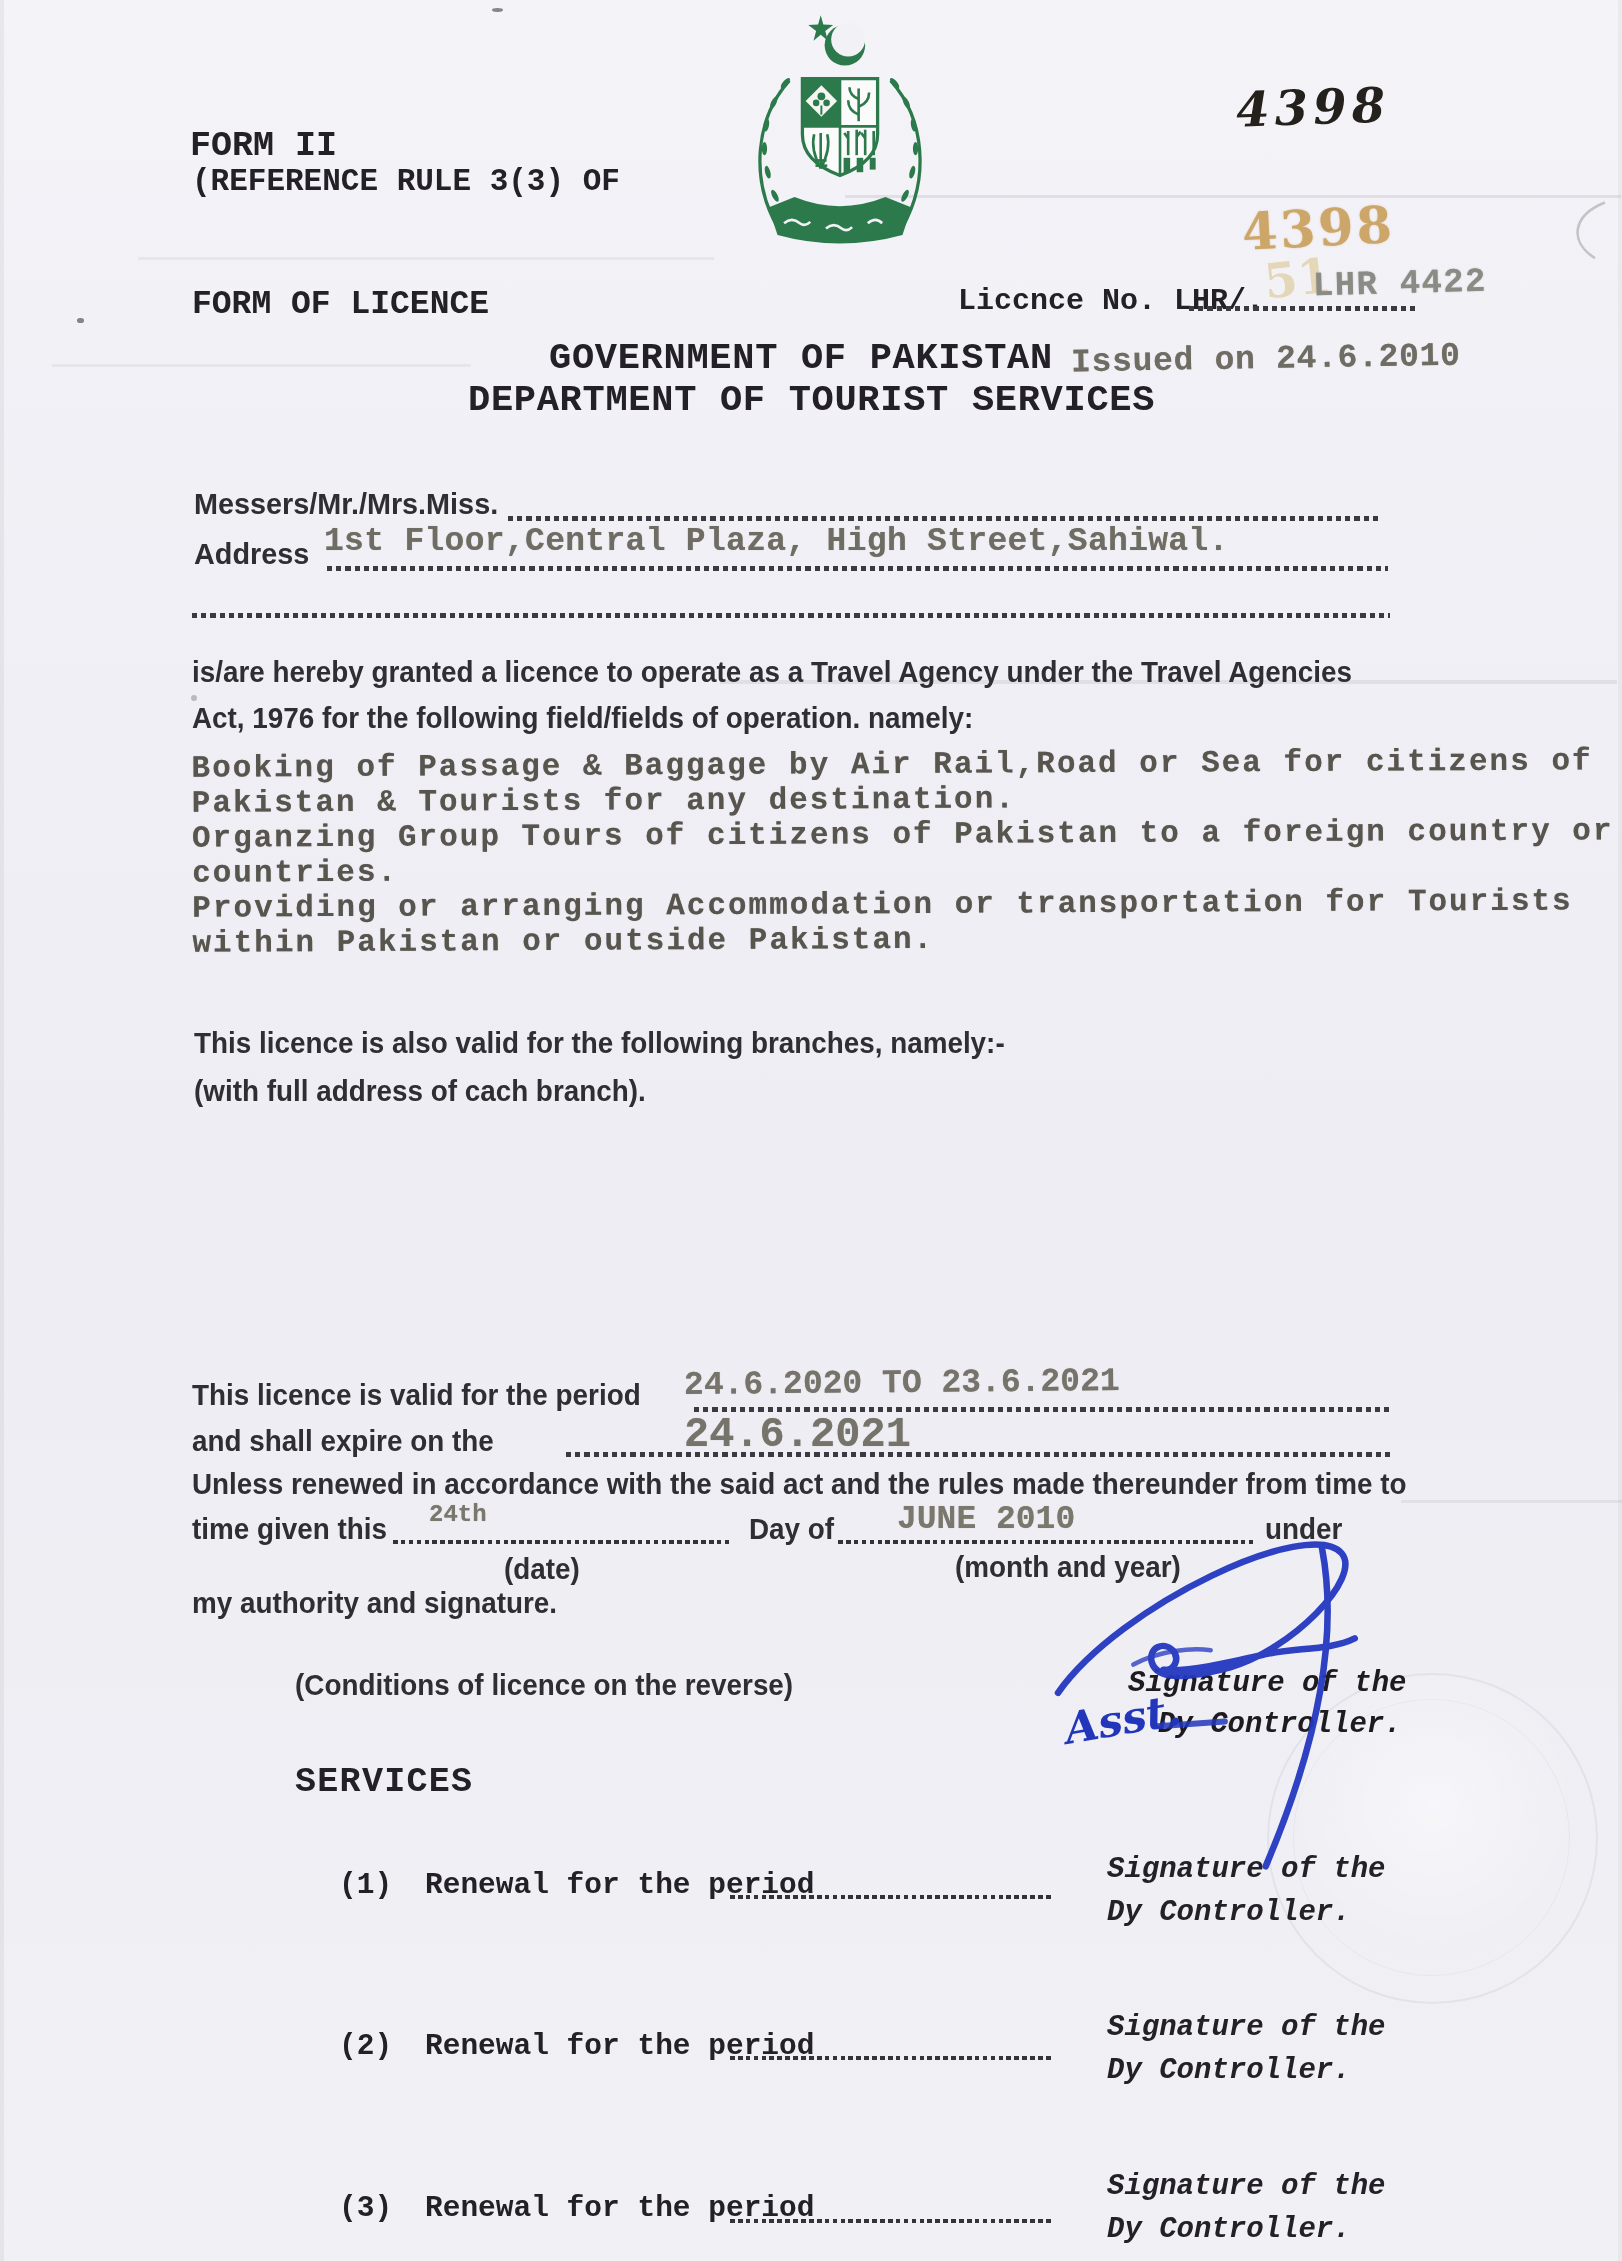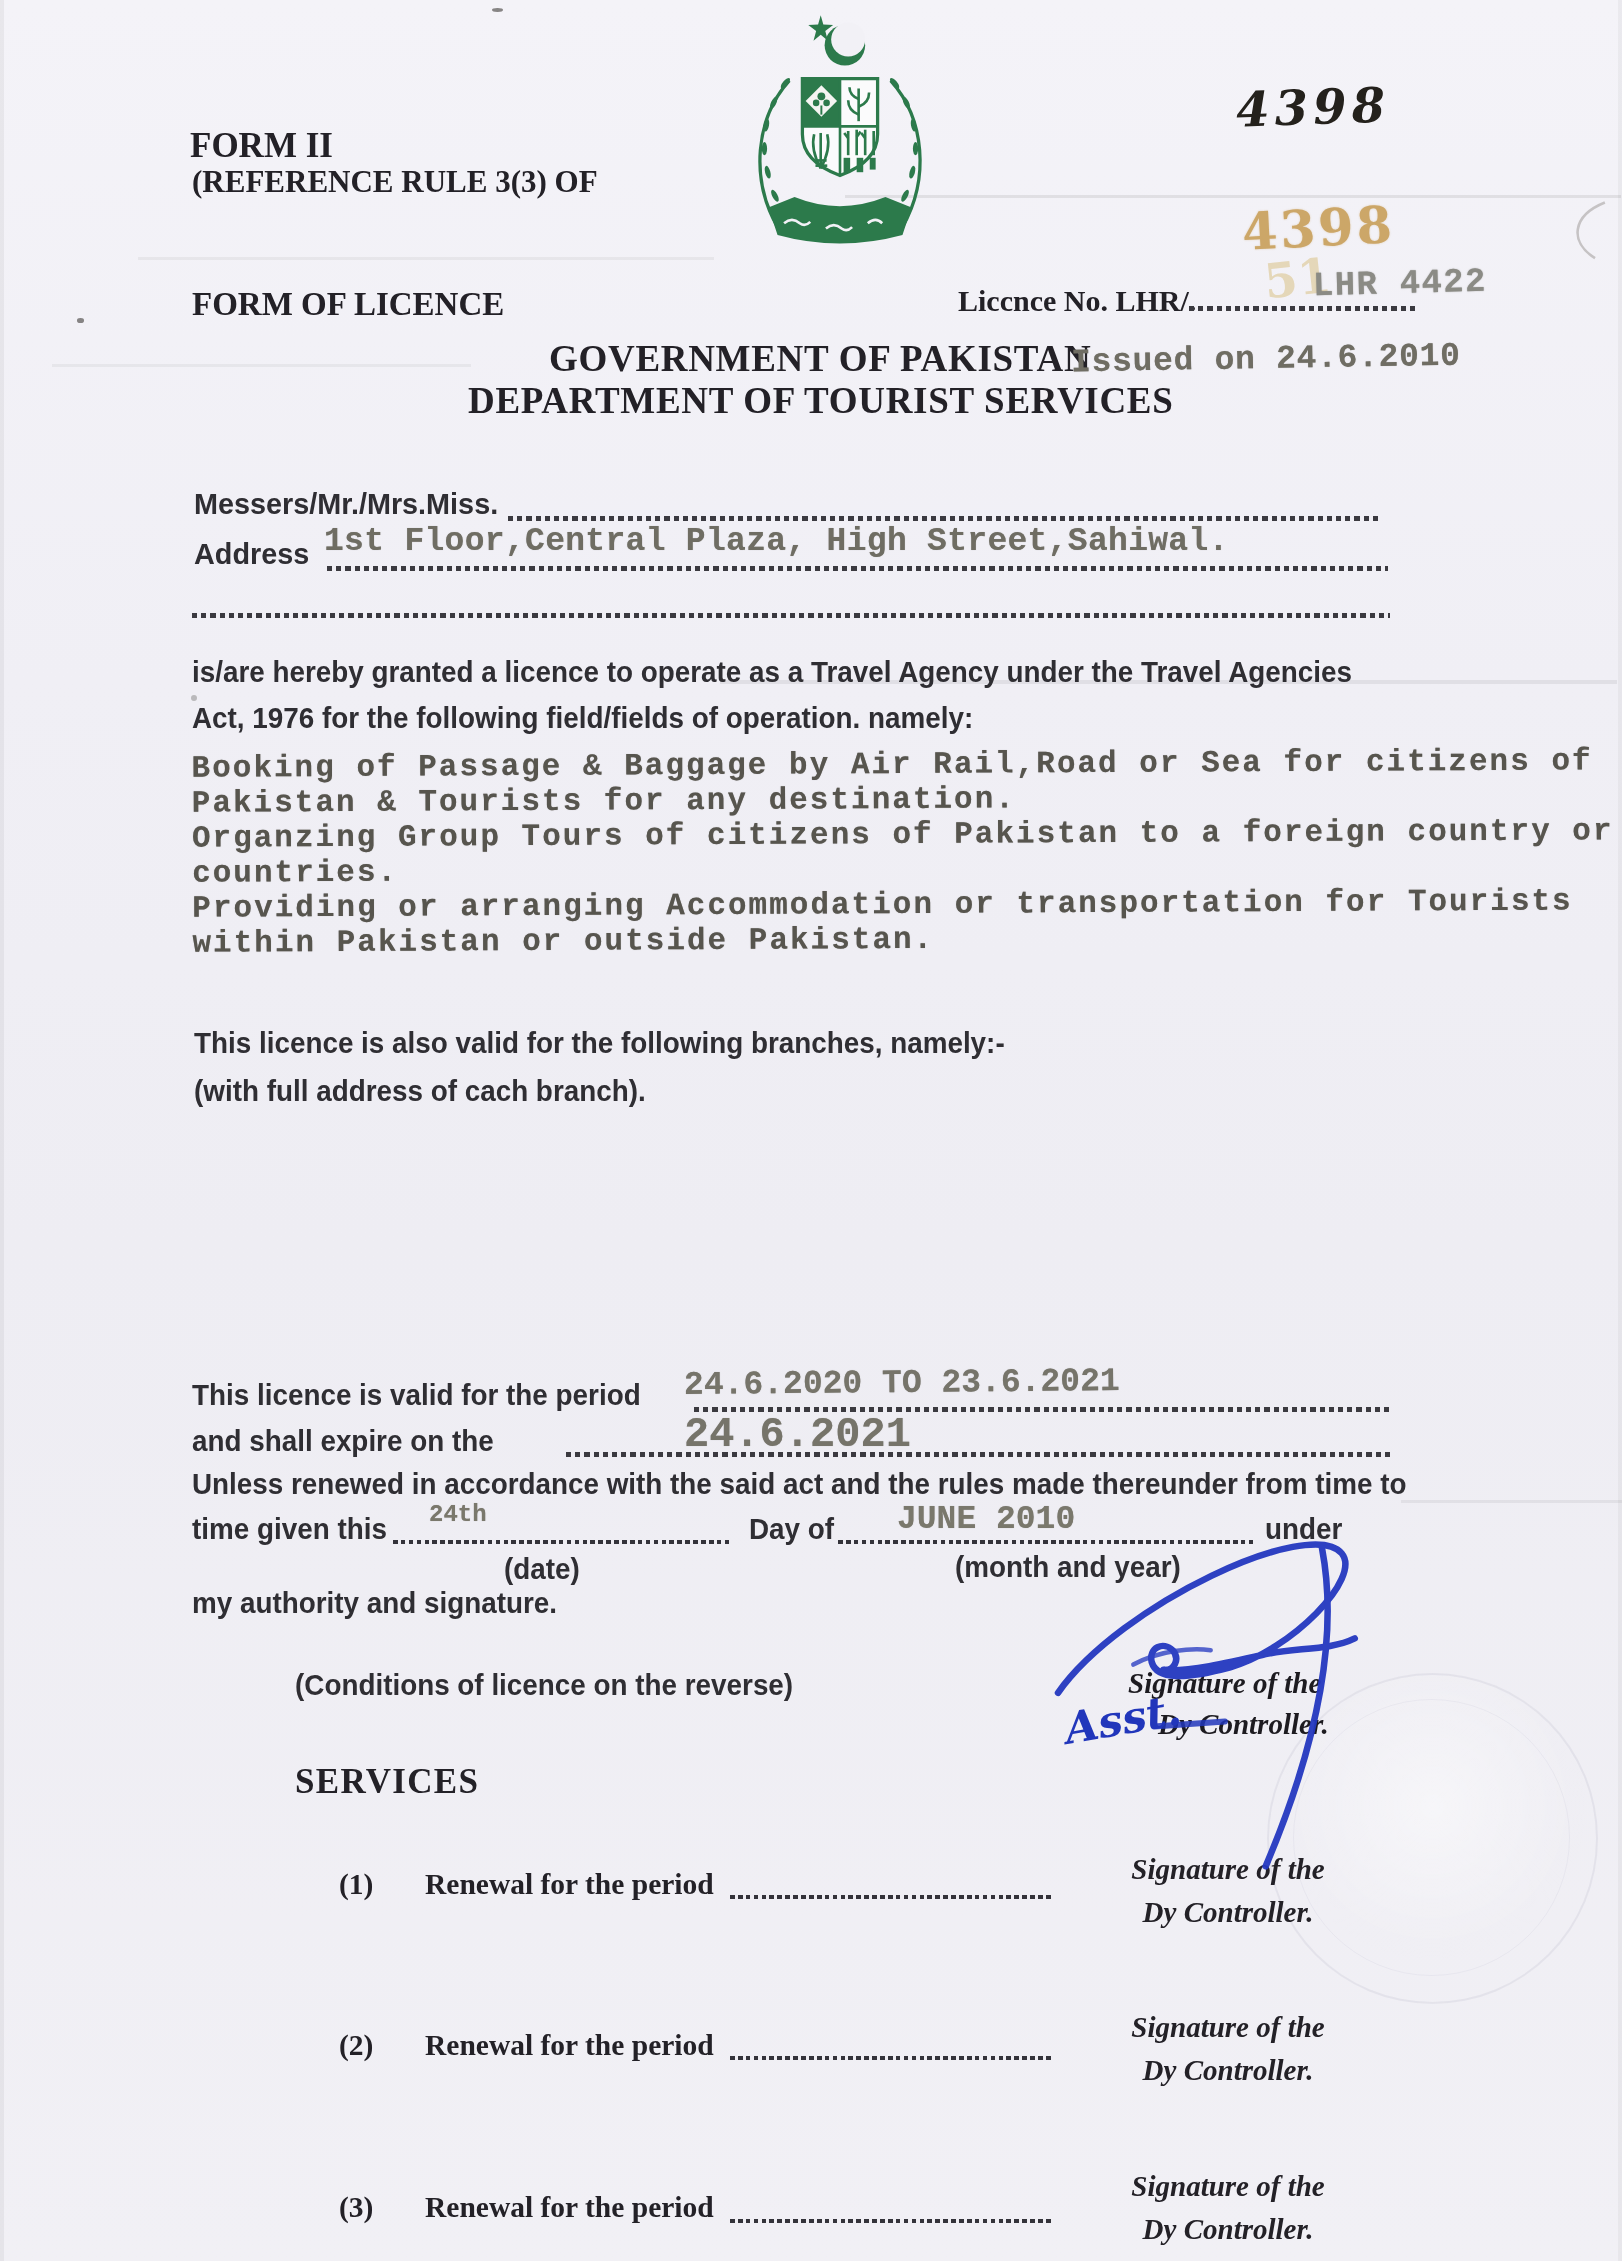--- a/index.html
+++ b/index.html
@@ -9,21 +9,21 @@
     overflow:hidden;
     background:linear-gradient(180deg,#f4f3f8 0%,#f0eff5 30%,#eeedf3 55%,#f1f0f5 100%);
     font-family:"Liberation Serif",serif;
     color:#232127;
   }
   .page::before{content:"";position:absolute;inset:0;
     background:linear-gradient(90deg,rgba(0,0,0,.05) 0 3.9px,transparent 3.9px),
                linear-gradient(270deg,rgba(0,0,0,.04) 0 5.2px,transparent 5.2px);
     pointer-events:none;}
   .abs{position:absolute;white-space:nowrap;}
-  .serif{font-family:Liberation Serif, serif;font-weight:bold;}
+  .serif{font-family:Liberation Mono, monospace;font-weight:bold;}
   .sans{font-family:"Liberation Sans",sans-serif;font-weight:bold;color:#2f2e33;
         transform:scaleX(.96);transform-origin:left center;}
   .mono{font-family:"Liberation Mono",monospace;font-weight:bold;color:#6f6d63;
         text-shadow:0 0 0.7px rgba(90,88,80,.55);}
   .dots{position:absolute;height:4.6px;
         background-image:repeating-linear-gradient(90deg,#3b3a40 0,#3b3a40 5.2px,transparent 5.2px,transparent 9.2px);}
   .dots.thin{height:3.9px;background-image:repeating-linear-gradient(90deg,#34333a 0,#34333a 4.6px,transparent 4.6px,transparent 7.9px);}
   .ital{font-style:italic;}
   .streak{position:absolute;pointer-events:none;}
   .speck{position:absolute;background:rgba(45,42,38,.55);border-radius:50%;}

